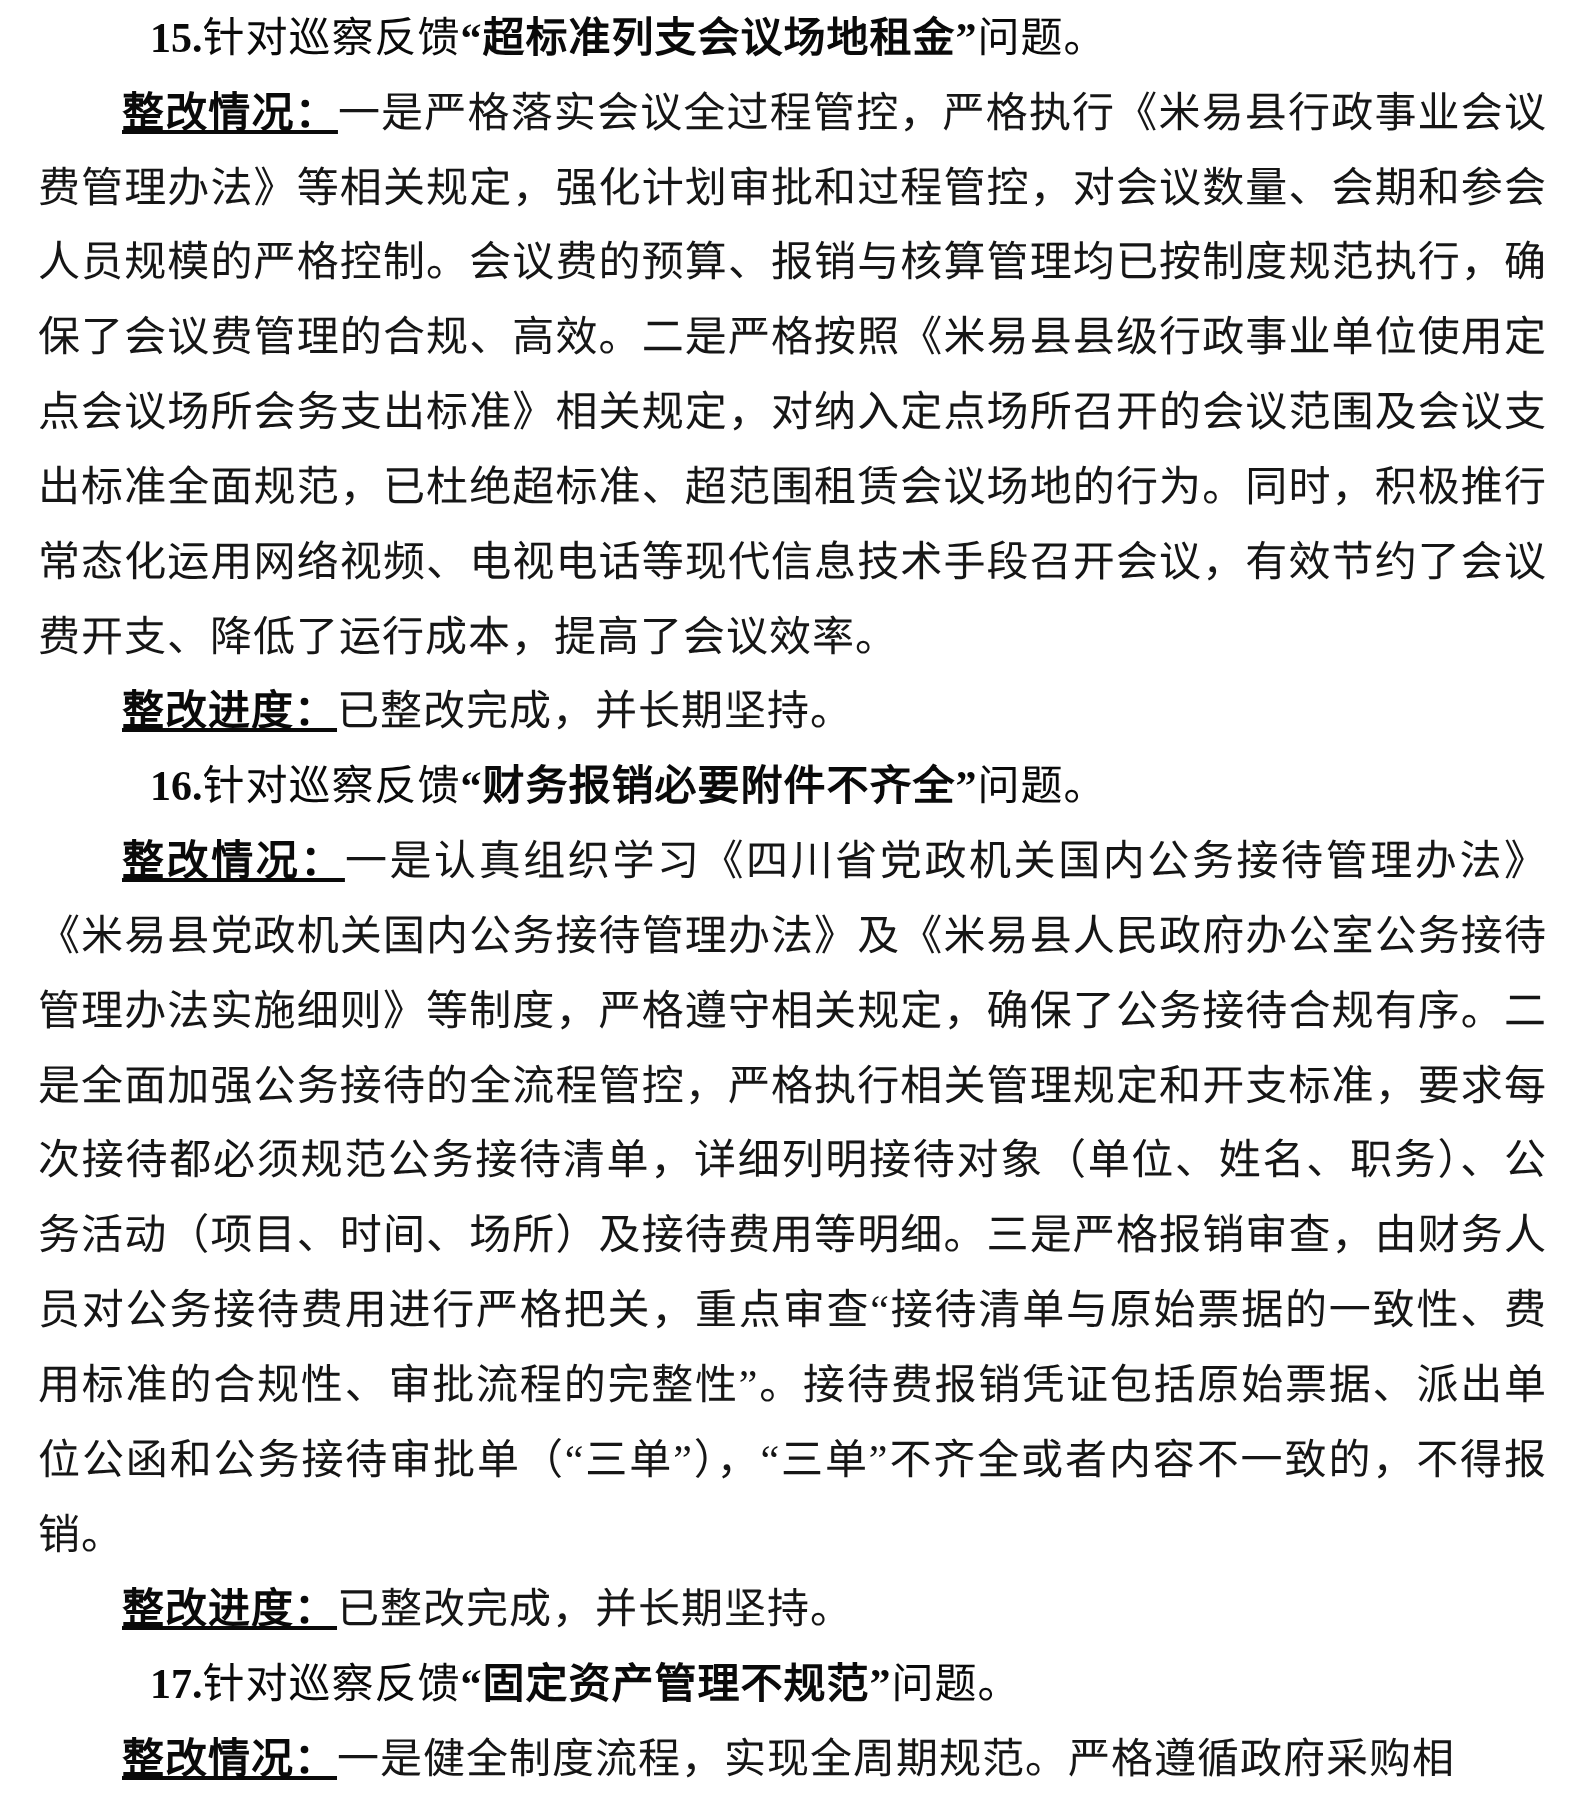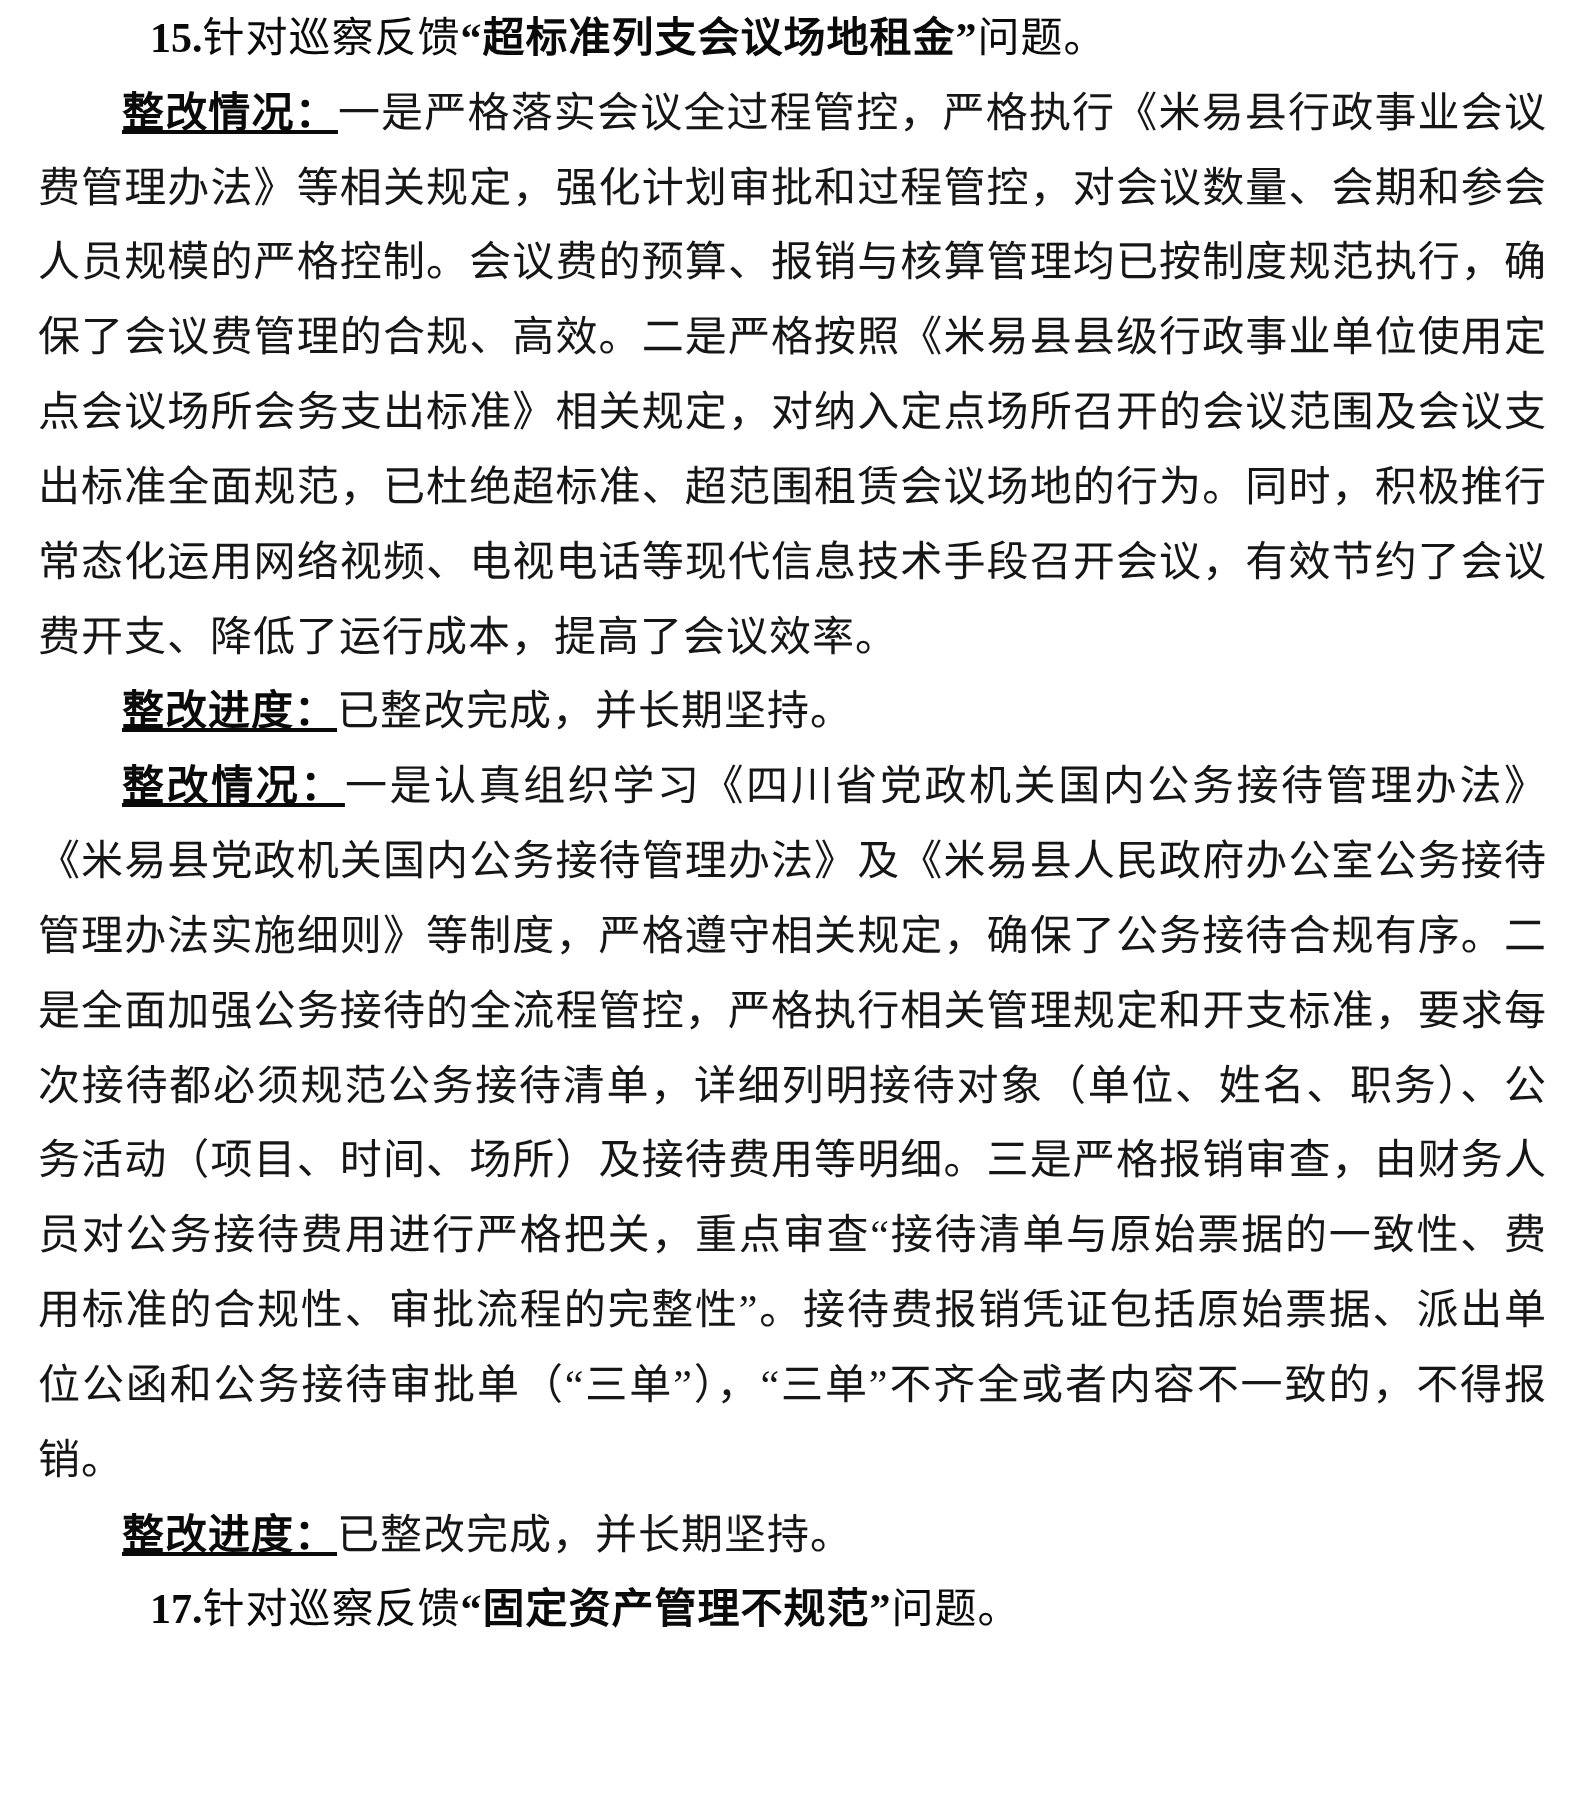--- a/index.html
+++ b/index.html
@@ -51,24 +51,26 @@
 
   <section>
     <p class="heading"><span class="h-num">15.</span><span>针对巡察反馈</span><span class="h-issue">“超标准列支会议场地租金”</span><span>问题。</span></p>
 
     <p class="body-para"><span class="para-label">整改情况：</span><span>一是严格落实会议全过程管控，严格执行《米易县行政事业会议费管理办法》等相关规定，强化计划审批和过程管控，对会议数量、会期和参会人员规模的严格控制。会议费的预算、报销与核算管理均已按制度规范执行，确保了会议费管理的合规、高效。二是严格按照《米易县县级行政事业单位使用定点会议场所会务支出标准》相关规定，对纳入定点场所召开的会议范围及会议支出标准全面规范，已杜绝超标准、超范围租赁会议场地的行为。同时，积极推行常态化运用网络视频、电视电话等现代信息技术手段召开会议，有效节约了会议费开支、降低了运行成本，提高了会议效率。</span></p>
 
     <p class="body-para"><span class="para-label">整改进度：</span><span>已整改完成，并长期坚持。</span></p>
   </section>
 
   <section>
+    <p class="heading"><span class="h-num">16.</span><span>针对巡察反馈</span><span class="h-issue">“财务报销必要附件不齐全”</span><span>问题。</span></p>
 
     <p class="body-para"><span class="para-label">整改情况：</span><span>一是认真组织学习《四川省党政机关国内公务接待管理办法》《米易县党政机关国内公务接待管理办法》及《米易县人民政府办公室公务接待管理办法实施细则》等制度，严格遵守相关规定，确保了公务接待合规有序。二是全面加强公务接待的全流程管控，严格执行相关管理规定和开支标准，要求每次接待都必须规范公务接待清单，详细列明接待对象（单位、姓名、职务）、公务活动（项目、时间、场所）及接待费用等明细。三是严格报销审查，由财务人员对公务接待费用进行严格把关，重点审查“接待清单与原始票据的一致性、费用标准的合规性、审批流程的完整性”。接待费报销凭证包括原始票据、派出单位公函和公务接待审批单（“三单”），“三单”不齐全或者内容不一致的，不得报销。</span></p>
 
     <p class="body-para"><span class="para-label">整改进度：</span><span>已整改完成，并长期坚持。</span></p>
   </section>
 
   <section>
     <p class="heading"><span class="h-num">17.</span><span>针对巡察反馈</span><span class="h-issue">“固定资产管理不规范”</span><span>问题。</span></p>
 
+    <p class="body-para"><span class="para-label">整改情况：</span><span>一是健全制度流程，实现全周期规范。严格遵循政府采购相</span></p>
   </section>
 
 </div>
 
 </body></html>

